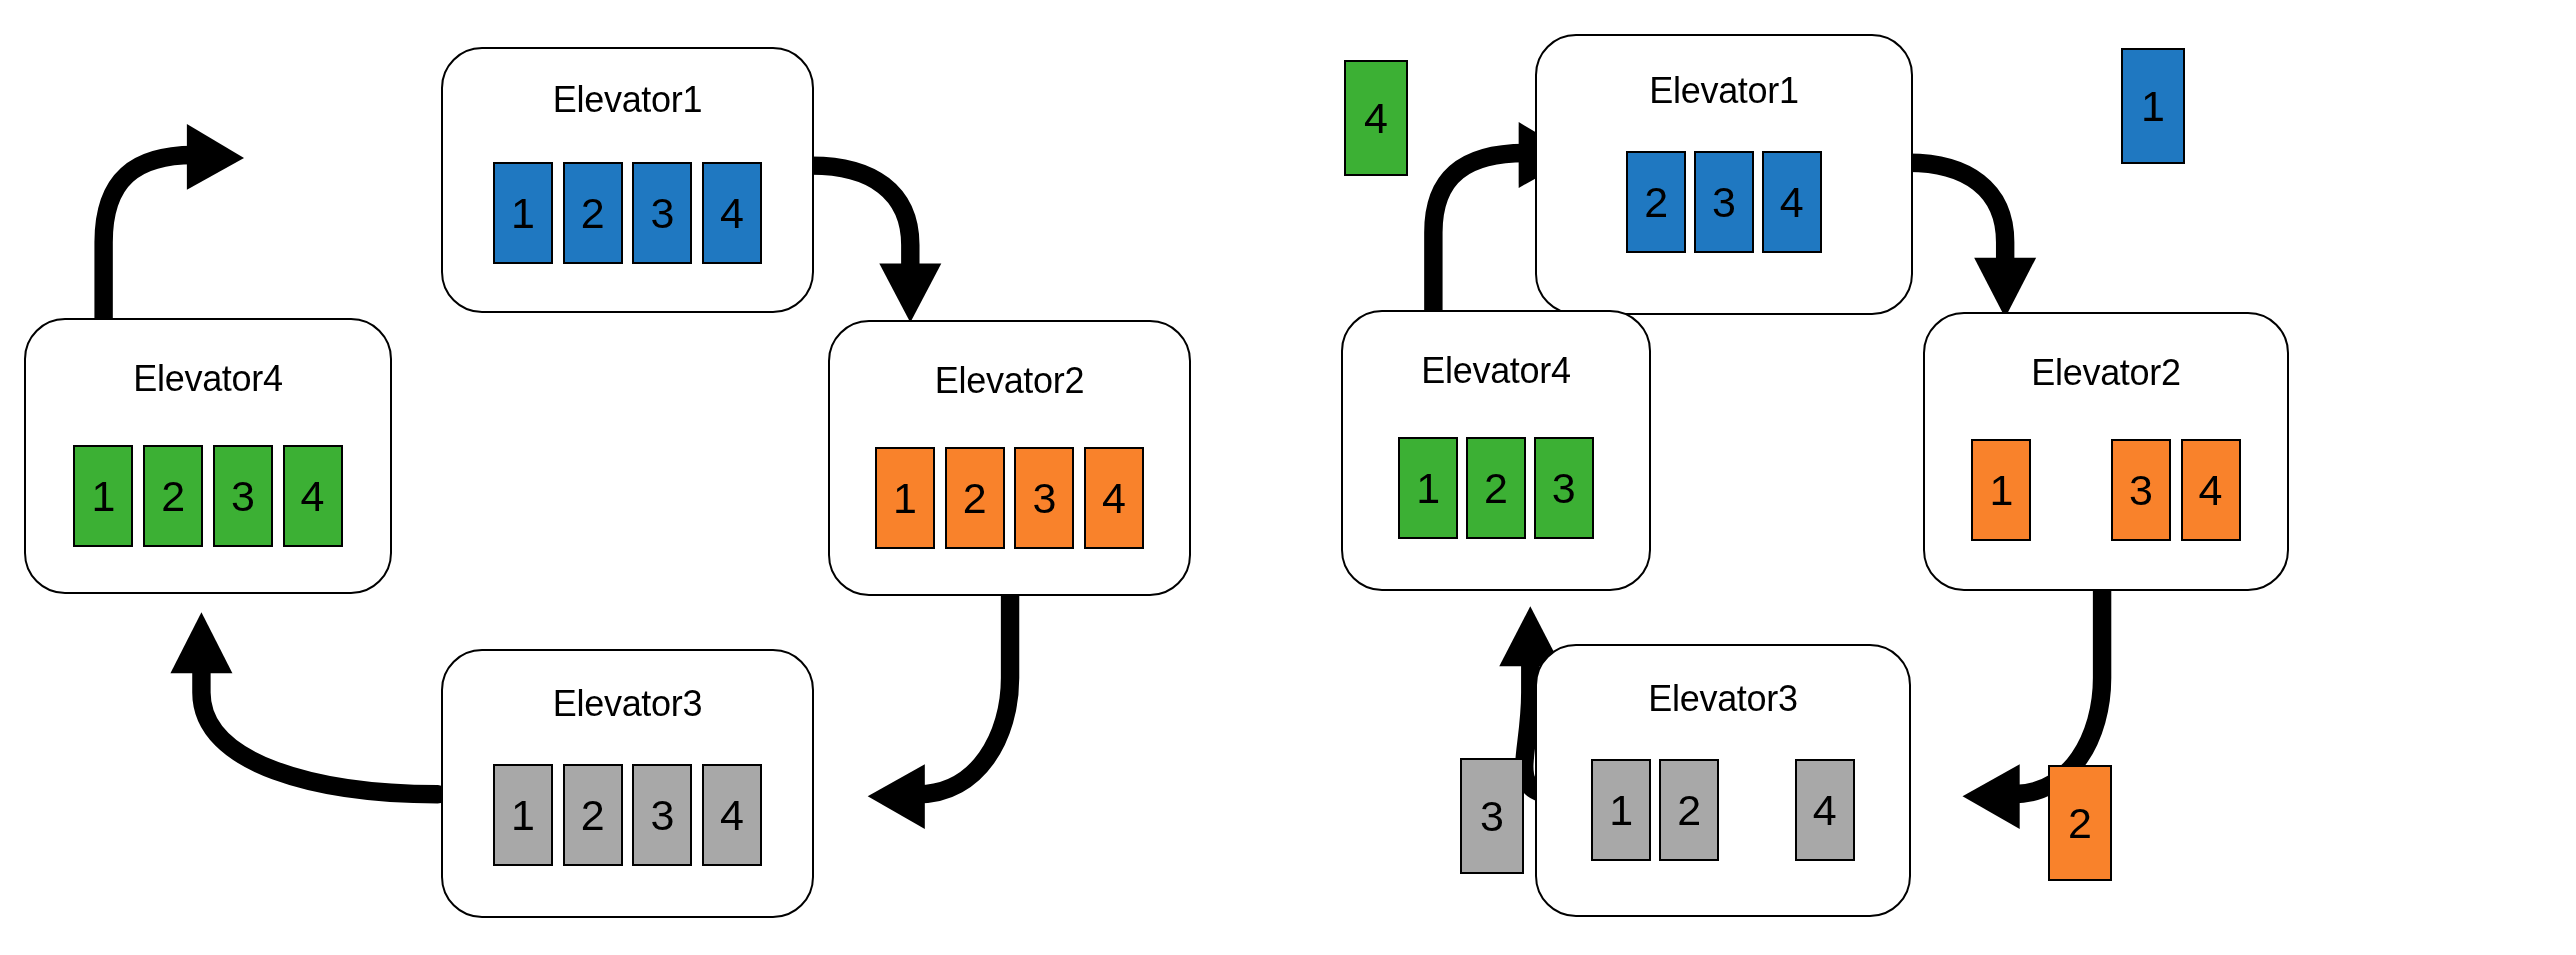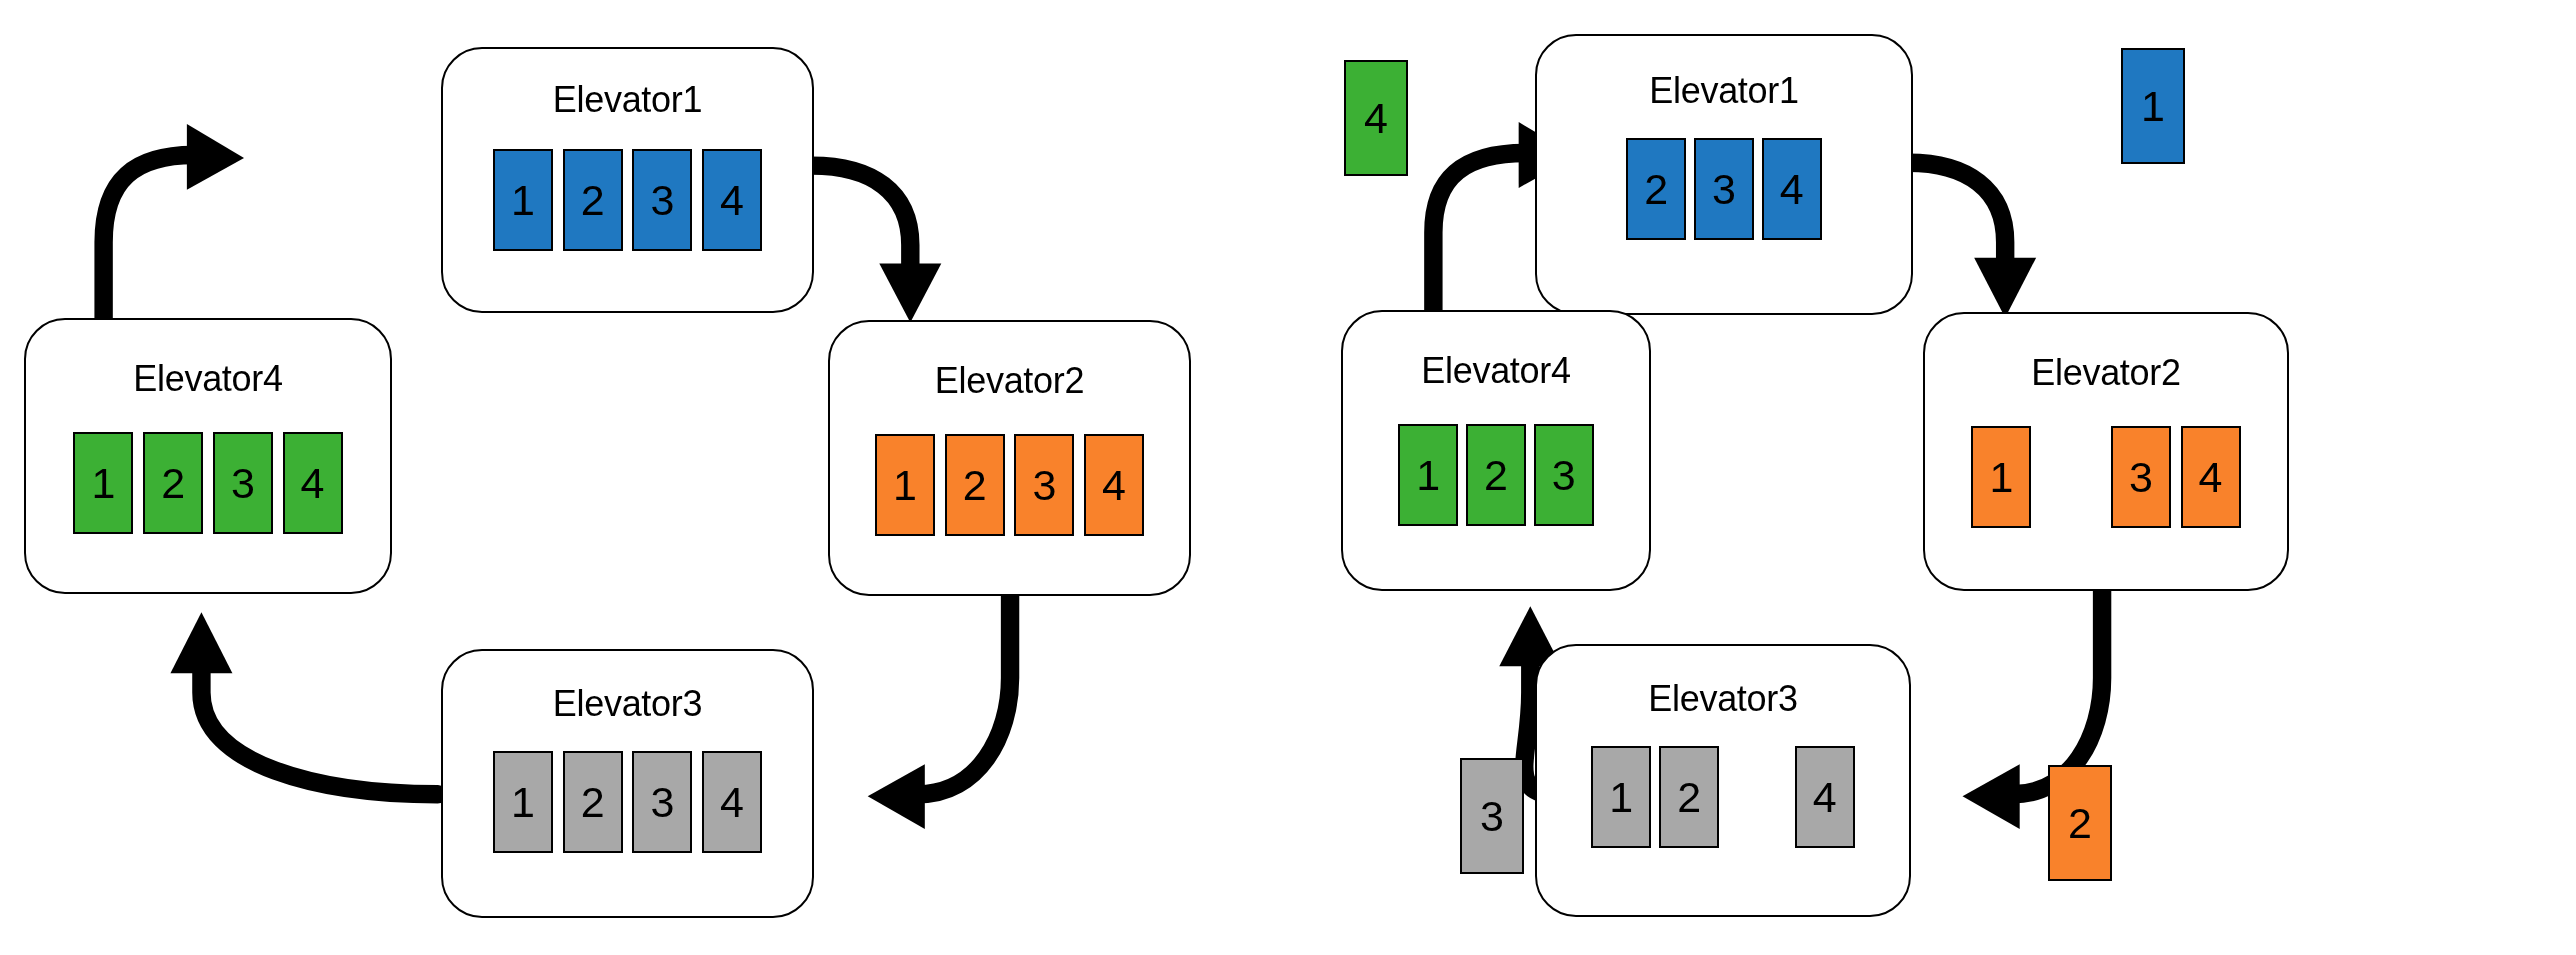--- a/index.html
+++ b/index.html
@@ -24,20 +24,21 @@
   .elevator {
     position: absolute;
     background: #ffffff;
     border: 2.9px solid #000000;
     border-radius: 41px;
     display: flex;
     flex-direction: column;
     align-items: center;
     justify-content: flex-start;
     z-index: 3;
+    gap: 13px;
   }
   .elevator-title {
     font-size: 36px;
     color: #000000;
     line-height: 1;
     letter-spacing: -0.3px;
     white-space: nowrap;
     user-select: none;
   }
   .slots {

